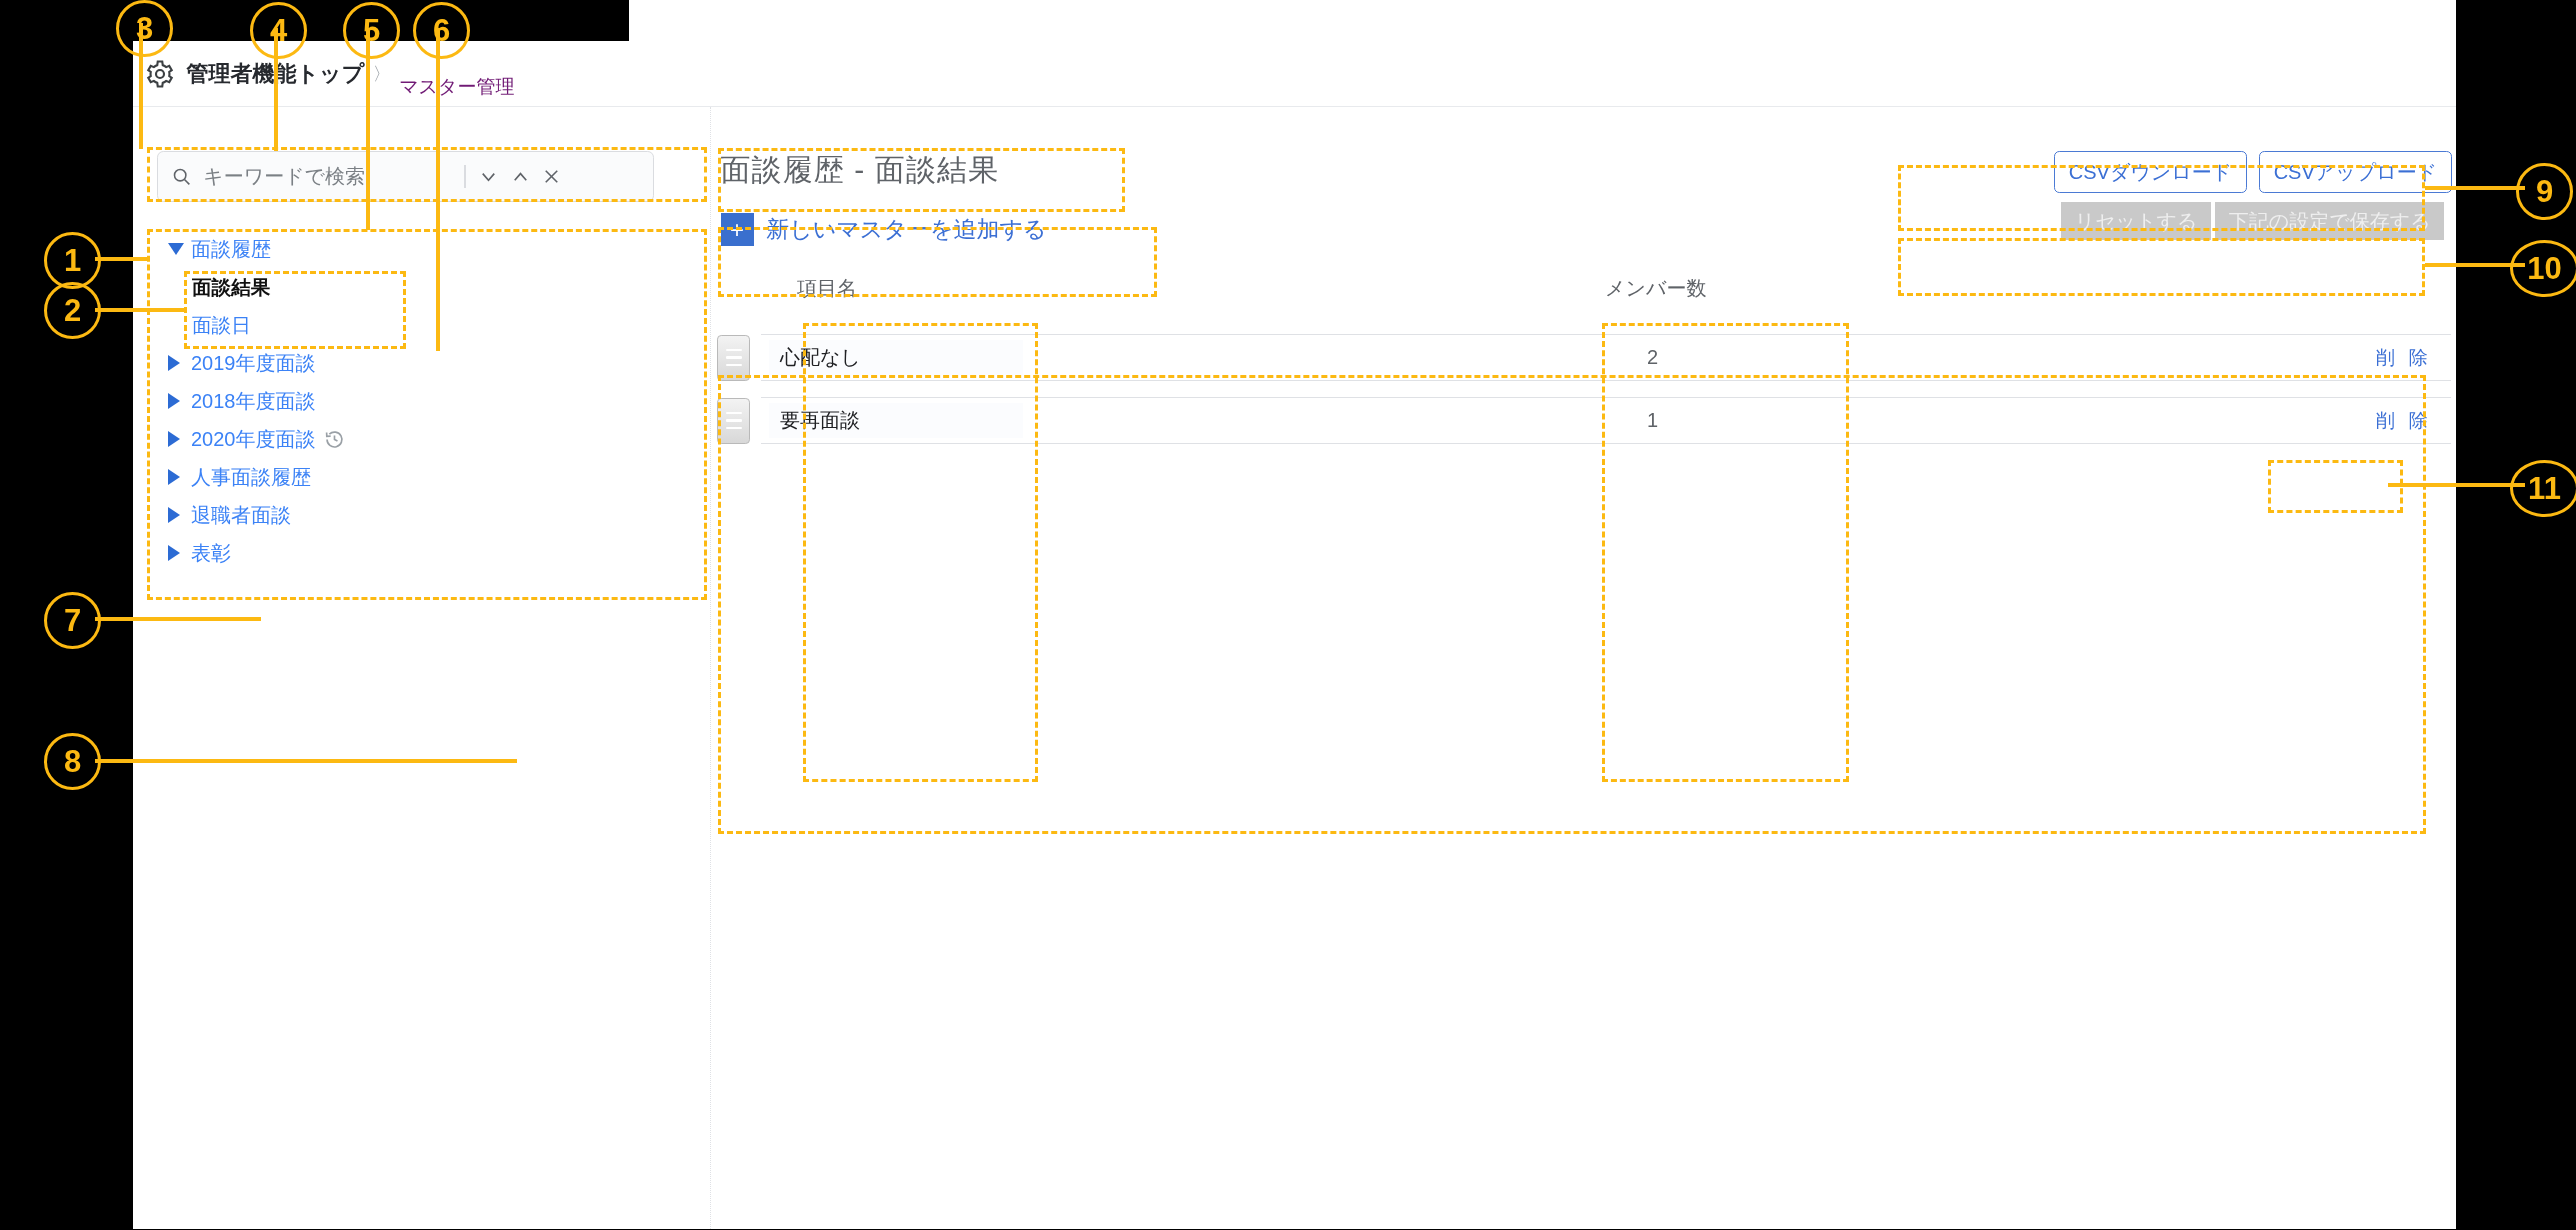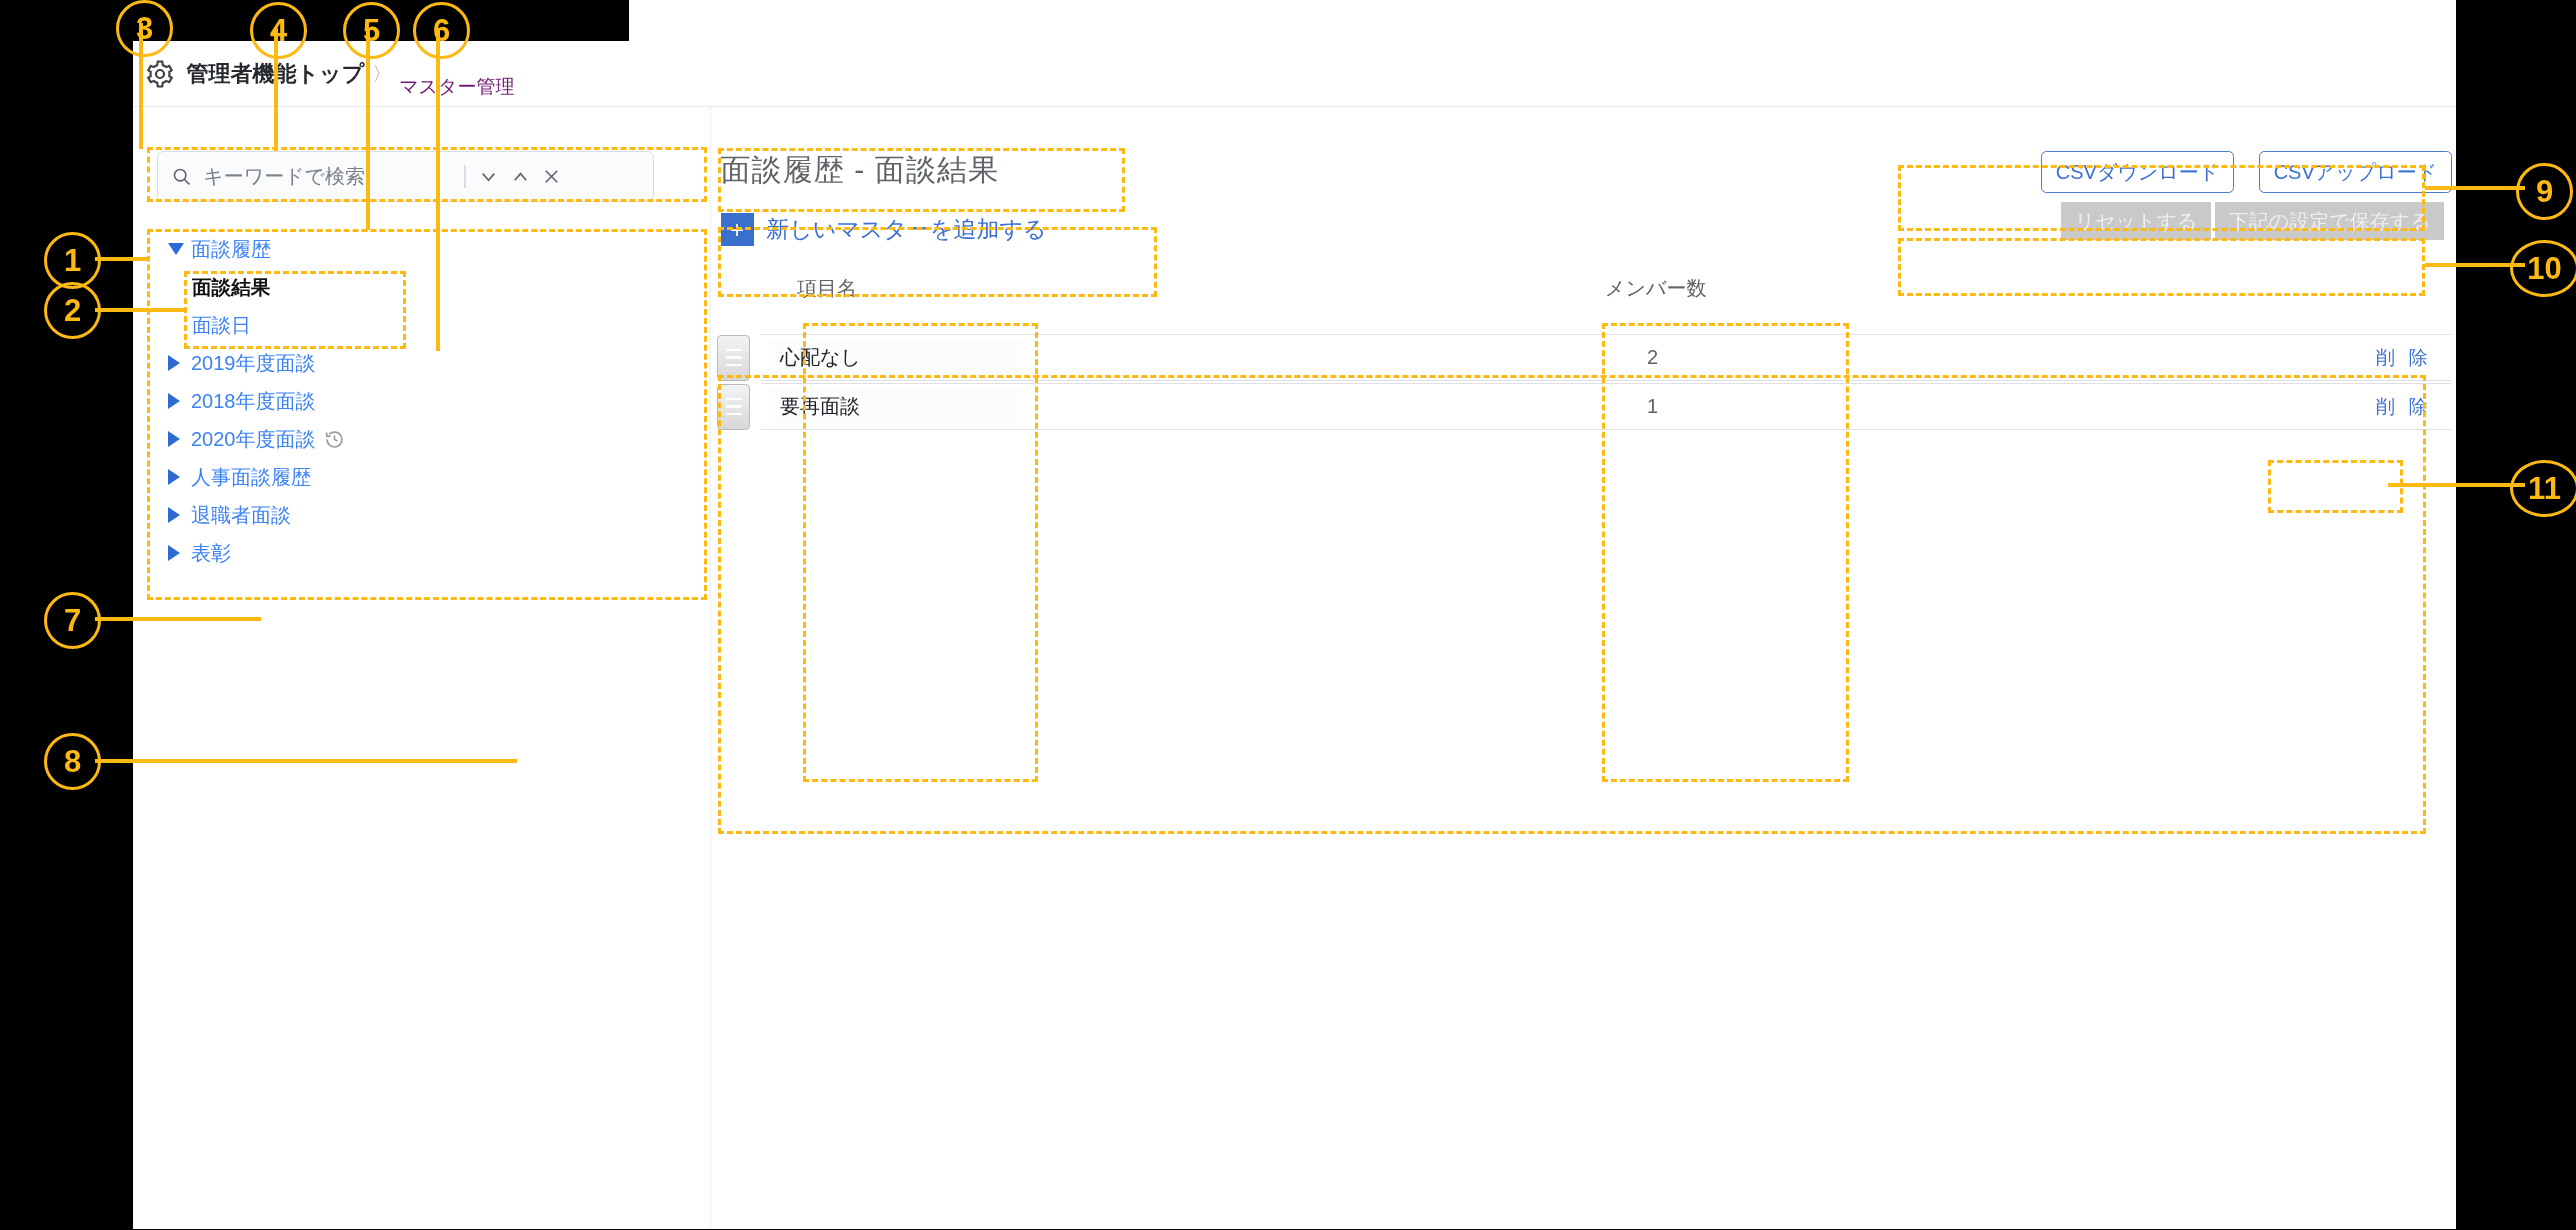--- a/index.html
+++ b/index.html
@@ -42,36 +42,36 @@
   .tnode.sel .tlabel{color:#111;font-weight:bold;}
   .hist-ic{width:21px;height:21px;margin-left:8.5px;}
 
   
   #main{position:absolute;left:712px;top:107px;width:1744px;height:1122px;background:#fff;}
   #page-title{position:absolute;left:8.5px;top:43px;font-size:30px;color:#5f6368;white-space:nowrap;letter-spacing:1.1px;}
   #add-master-btn{position:absolute;left:8.5px;top:106px;display:flex;align-items:center;cursor:pointer;}
   #add-master-btn .plus{width:33px;height:33px;background:#3a6fce;color:#fff;font-size:24px;line-height:33px;text-align:center;flex:0 0 33px;}
   #add-master-btn .lbl{font-size:23px;color:#3b6fd4;margin-left:12.7px;white-space:nowrap;}
 
-  #top-actions{position:absolute;right:4.2px;top:44px;display:flex;gap:25px;margin-left:28px;}
+  #top-actions{position:absolute;right:4.2px;top:44px;display:flex;gap:12px;margin-left:28px;}
   .btn-outline{border:1.1px solid #4b7ad4;border-radius:5.3px;background:#fff;color:#3b6fd4;
      font-size:20px;padding:0 13.7px;height:42px;line-height:40px;white-space:nowrap;cursor:pointer;
      font-family:"Liberation Sans",sans-serif;}
   #sec-actions{position:absolute;right:11.6px;top:95px;display:flex;gap:4px;}
   .btn-disabled{background:#c9c9c9;color:#efefef;border:0;font-size:20px;padding:0 13.7px;height:38px;
      line-height:38px;white-space:nowrap;cursor:default;font-family:"Liberation Sans",sans-serif;}
 
   
   #tbl-head{position:absolute;left:0;top:168px;width:1744px;height:44px;}
   .th{position:absolute;font-size:20px;color:#5f6368;white-space:nowrap;}
   #th-name{left:85px;top:0;}
   #th-count{left:893px;top:0;}
 
   #tbl-body{position:absolute;left:0;top:227px;width:1744px;}
-  .trow{position:relative;height:47px;margin-bottom:2px;display:flex;align-items:center;}
+  .trow{position:relative;height:47px;margin-bottom:16px;display:flex;align-items:center;}
   .trow .line-top{position:absolute;left:49px;right:5.3px;top:0;height:1.1px;background:#dfe1e5;}
   .trow .line-bot{position:absolute;left:49px;right:5.3px;bottom:0;height:1.1px;background:#dfe1e5;}
   .drag{width:31px;height:44px;flex:0 0 31px;margin-left:5.3px;border:0.5px solid #b9b9b9;border-radius:4.2px;
         background:linear-gradient(#f3f3f3,#d8d8d8);display:flex;flex-direction:column;justify-content:center;
         align-items:center;gap:4.8px;cursor:grab;}
   .drag i{display:block;width:16px;height:2.6px;background:#fff;border-radius:1.1px;}
   .cell-name{margin-left:19px;width:254px;height:35px;background:#fbfcfe;display:flex;align-items:center;
         padding-left:10.6px;box-sizing:border-box;font-size:20px;color:#202124;}
   .cell-count{position:absolute;left:893px;width:95px;text-align:center;font-size:20px;color:#5f6368;}
   .cell-del{position:absolute;right:24px;font-size:19px;color:#3b6fd4;letter-spacing:4.2px;cursor:pointer;white-space:nowrap;text-align:center;}

